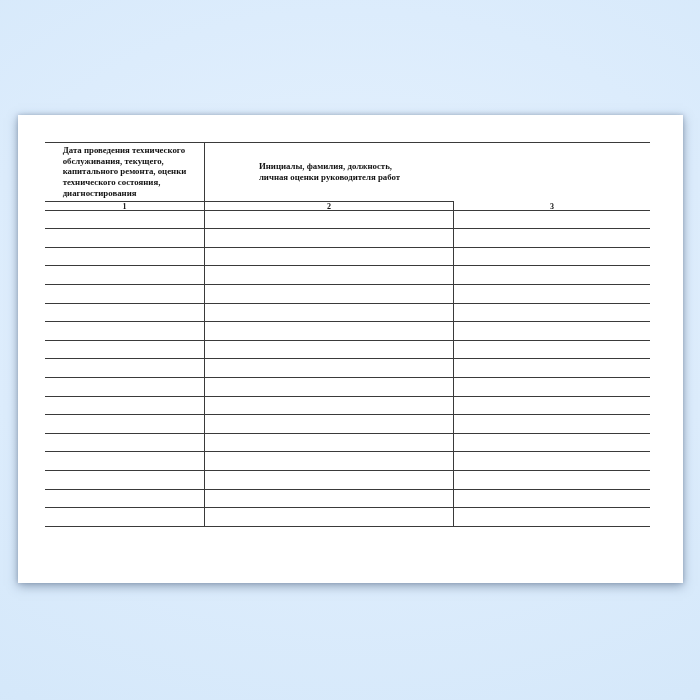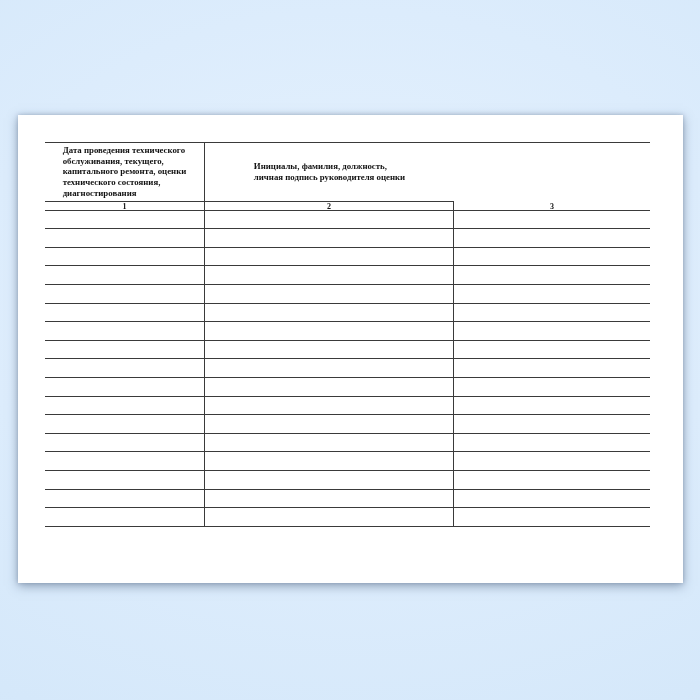--- a/index.html
+++ b/index.html
@@ -76,21 +76,21 @@
   <div class="sheet">
     <div class="journal">
 
       <div class="row">
         <div class="cell v head-cell">Дата проведения технического
 обслуживания, текущего,
 капитального ремонта, оценки
 технического состояния,
 диагностирования</div>
         <div class="cell head-cell">Инициалы, фамилия, должность,
-личная подпись руководителя оценки</div>
+личная оценки руководителя работ</div>
       </div>
 
       <div class="row">
         <div class="cell v num-cell">1</div>
         <div class="cell v num-cell">2</div>
         <div class="cell num-cell">3</div>
       </div>
 
       <div>
         <div class="row">

